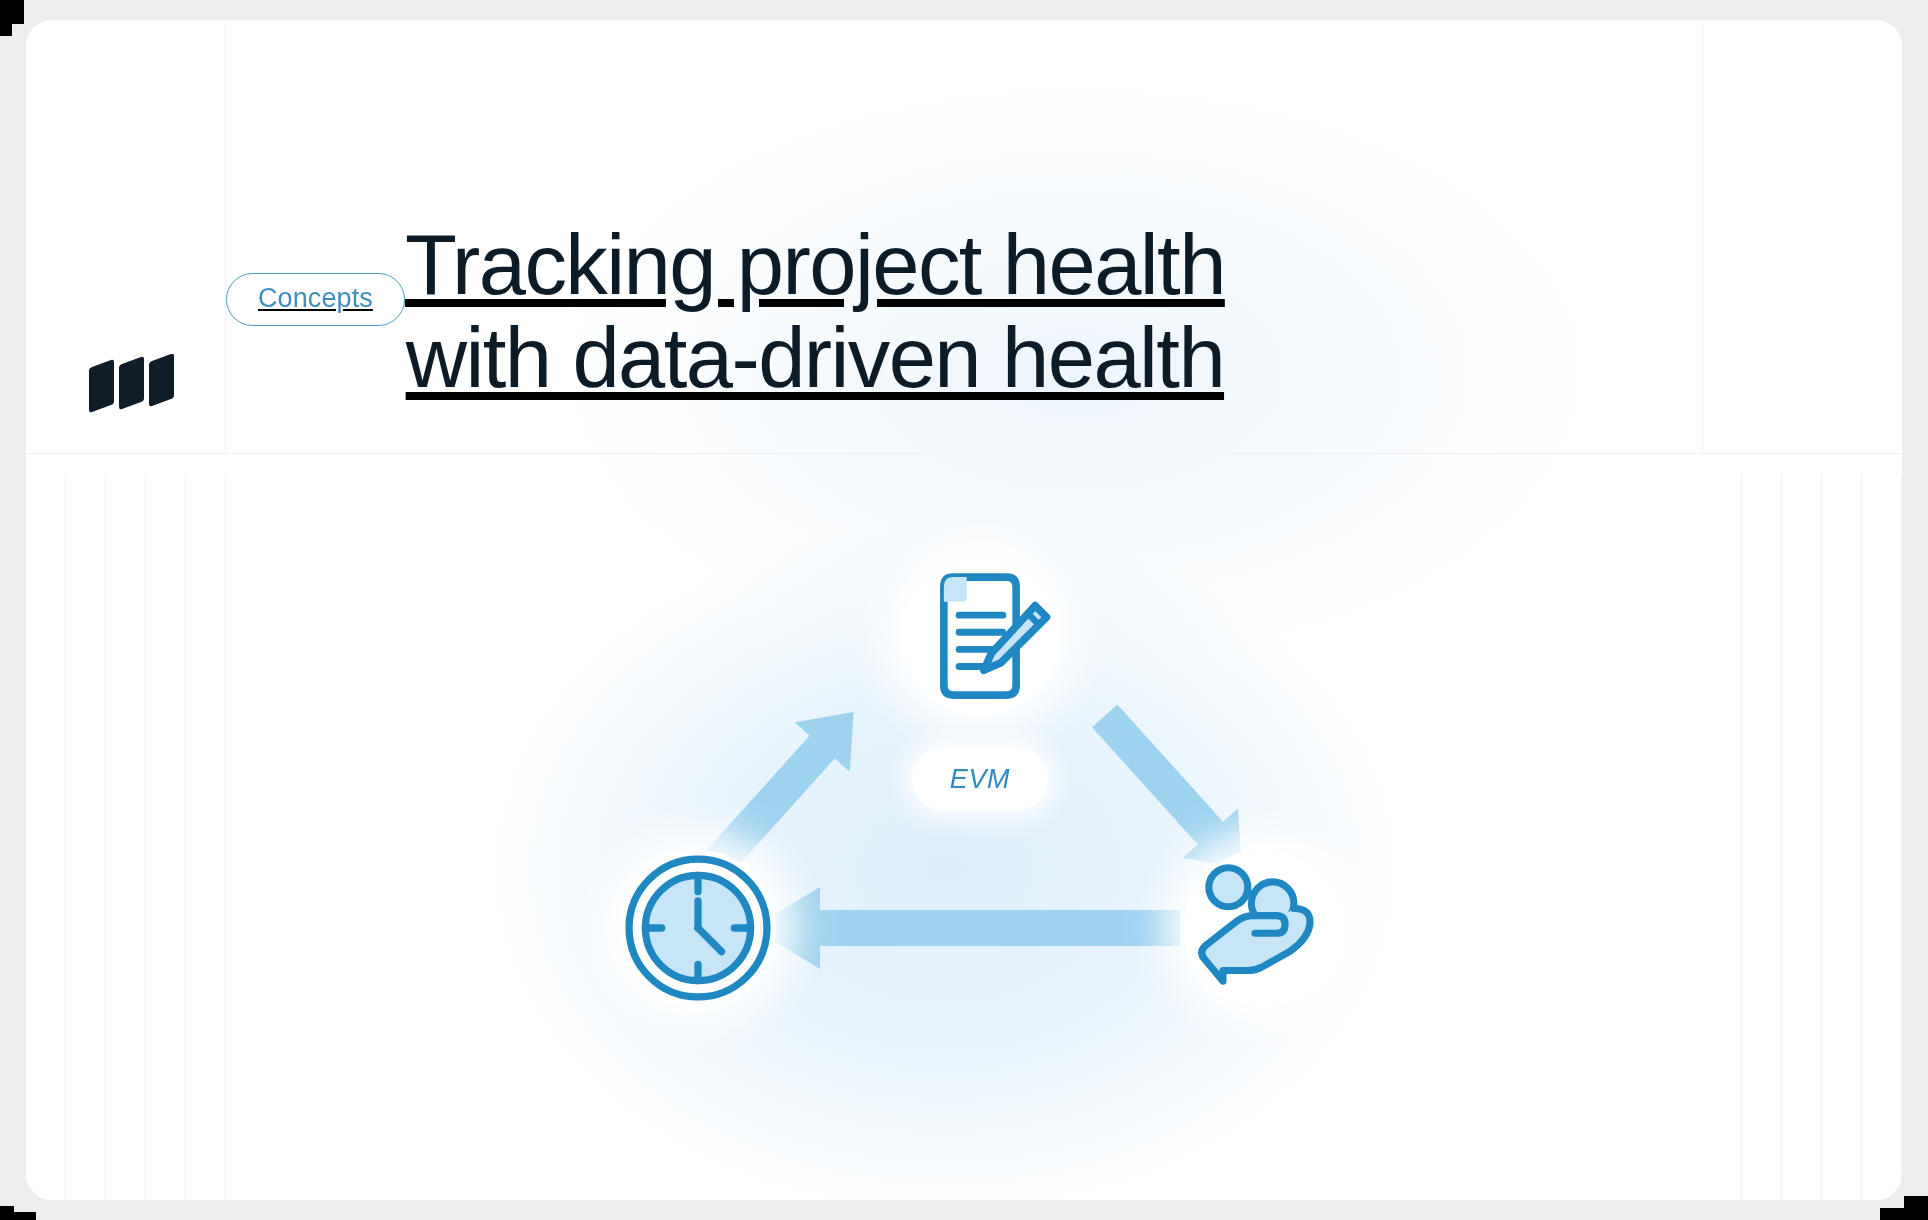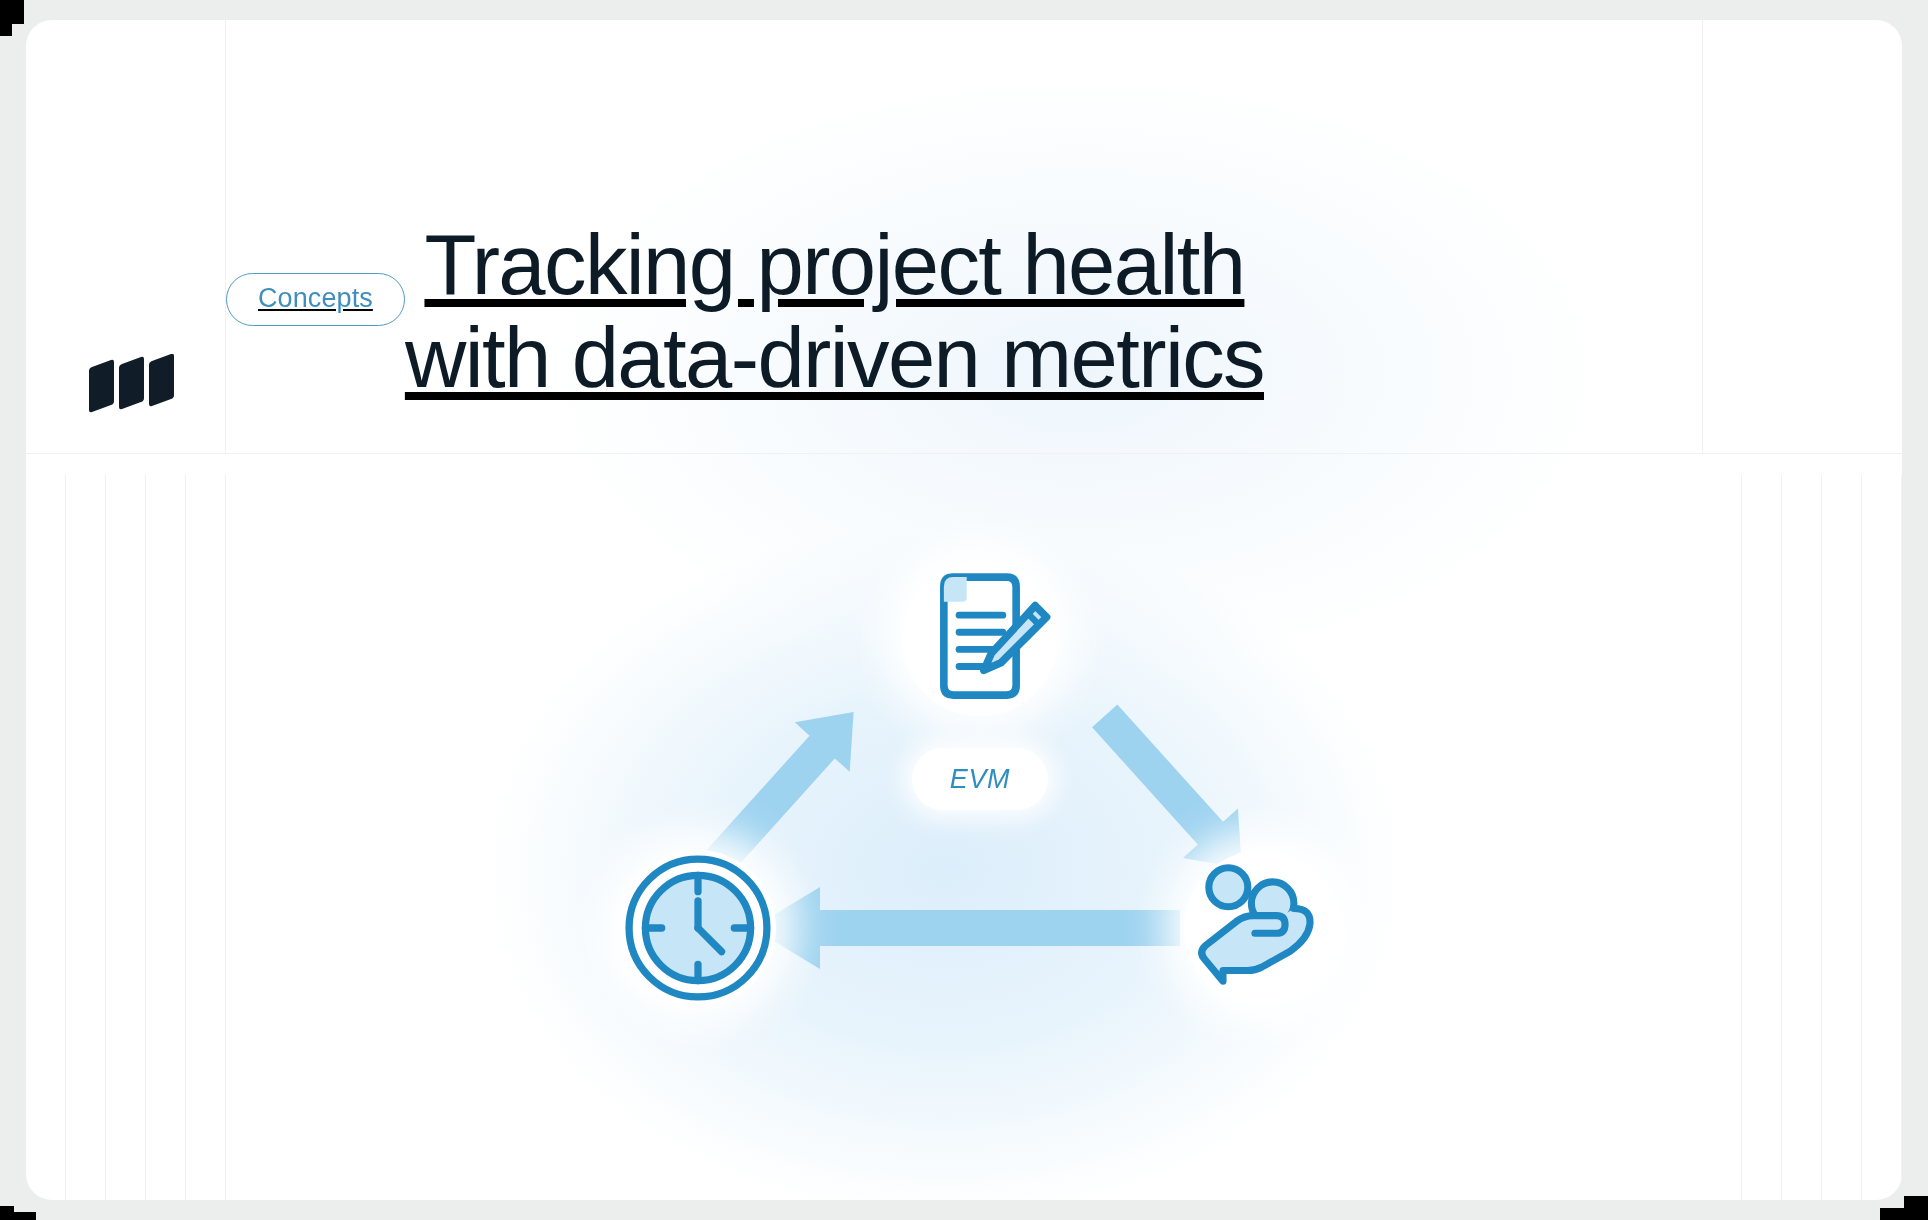--- a/index.html
+++ b/index.html
@@ -212,21 +212,21 @@
           <path d="M44 10 L63 3 Q66 2 66 5 L66 44 Q66 47 63 48 L44 55 Q41 56 41 53 L41 14 Q41 11 44 10 Z"></path>
           <path d="M74 7 L93 0 Q96 -1 96 2 L96 41 Q96 44 93 45 L74 52 Q71 53 71 50 L71 11 Q71 8 74 7 Z"></path>
         </g>
       </svg>
     </div>
 
     <div class="header">
       <div class="eyebrow">Concepts</div>
       <h1 class="title">
         <span class="title-line">Tracking project health</span>
-        <span class="title-line">with data-driven metrics</span>
+        <span class="title-line">with data-driven health</span>
       </h1>
     </div>
 
     <div class="diagram">
 
       <svg viewBox="0 0 720 470" xmlns="http://www.w3.org/2000/svg">
         <g fill="#9ed3f0">
 
           <g transform="rotate(-48 150 245)">
             <path d="M70 228 L228 228 L228 208 L275 245 L228 282 L228 262 L70 262 Z"></path>

